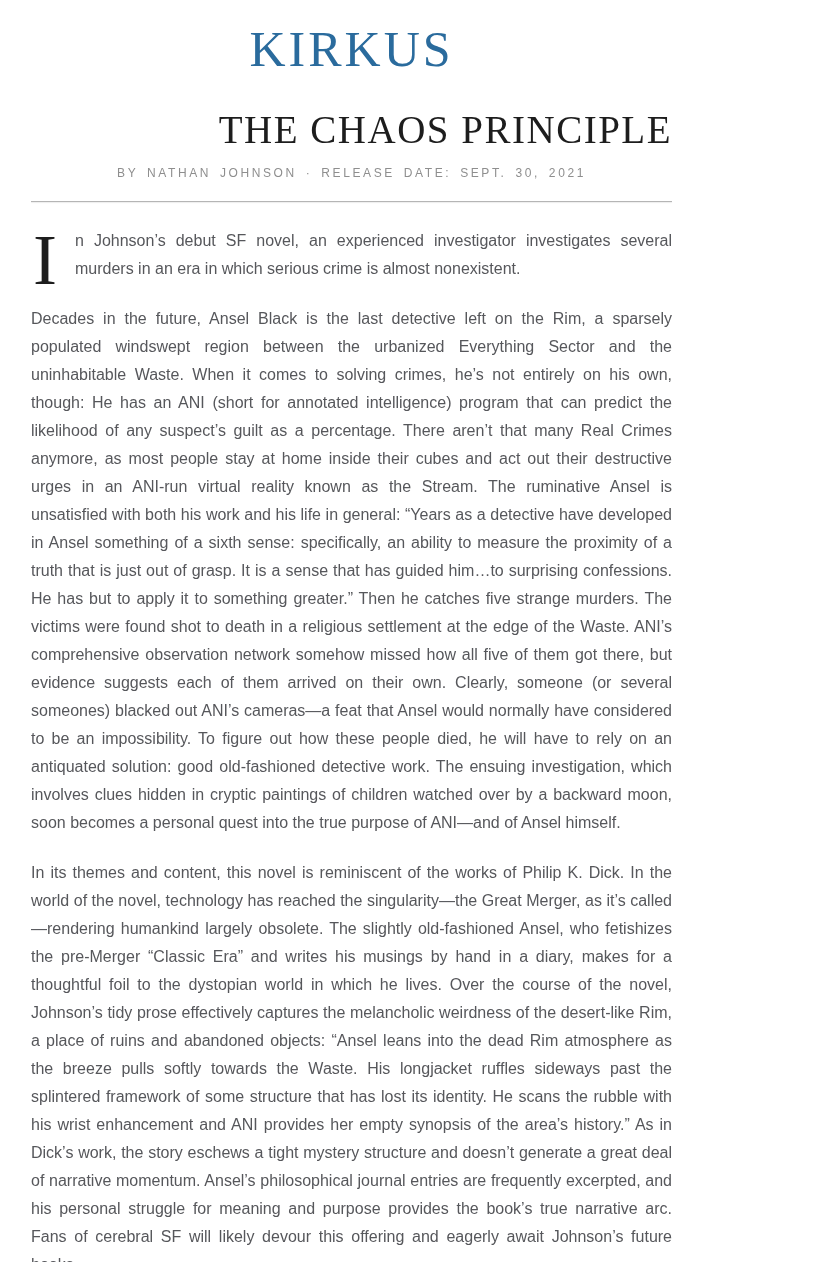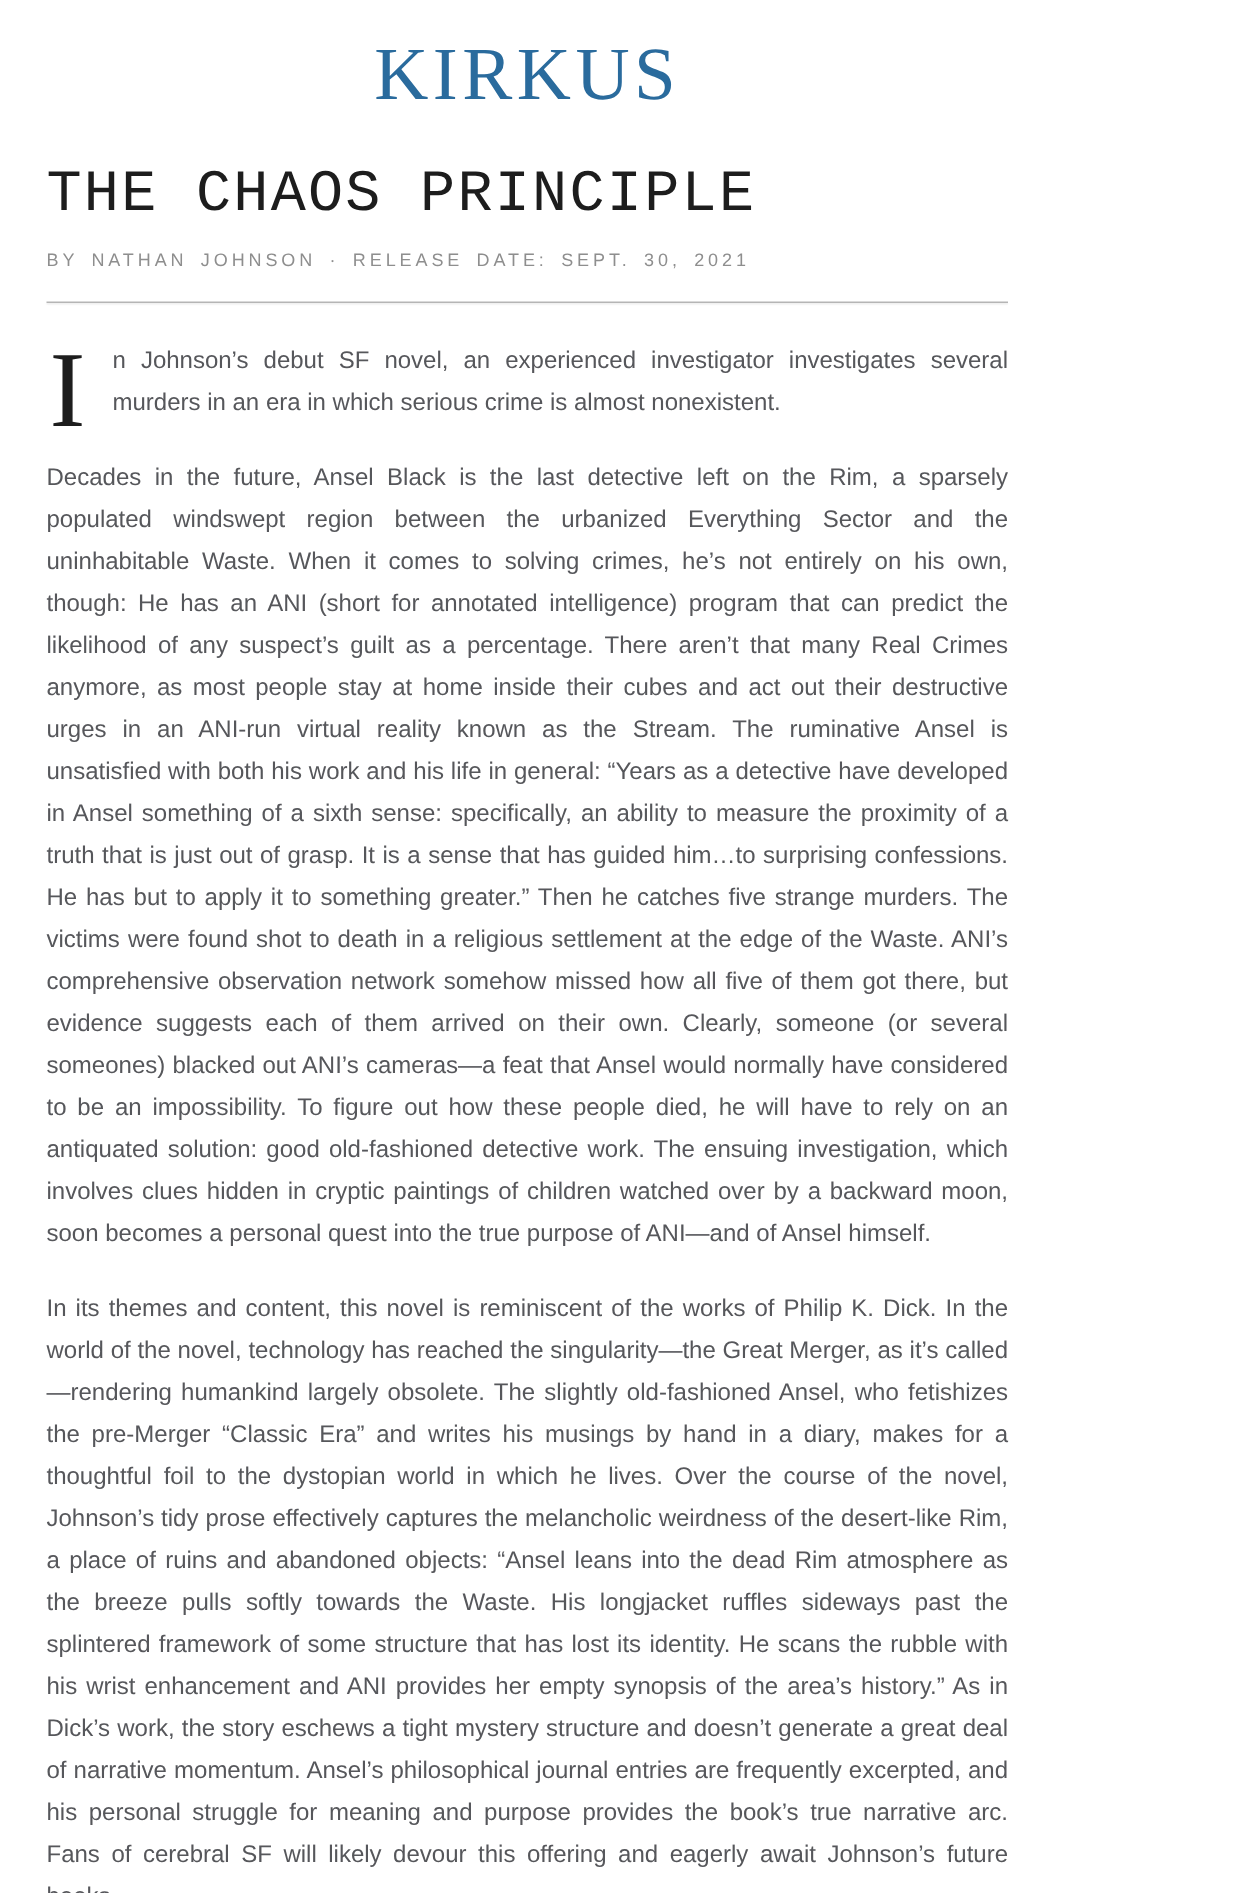--- a/index.html
+++ b/index.html
@@ -26,30 +26,31 @@
     font-family: "Liberation Serif", "DejaVu Serif", serif;
     font-size: 50px;
     line-height: 1;
     letter-spacing: 3px;
     color: var(--brand-blue, #2a6b9d);
     text-decoration: none;
     cursor: pointer;
   }
   .title {
     margin: 36px 0 0 0;
-    text-align: left;
-    font-family: Liberation Mono, monospace;
+    text-align: right;
+    font-family: Liberation Serif, serif;
     font-weight: 400;
     font-size: 39px;
     line-height: 1.05;
     letter-spacing: 1.5px;
     color: var(--title-color, #1d1d1d);
   }
   .byline {
     margin-top: 15px;
+    text-align: center;
     font-size: 12px;
     letter-spacing: 2.6px;
     word-spacing: 3px;
     color: var(--byline-color, #8e8e8e);
   }
   .rule {
     border: 0;
     height: 0;
     border-top: 1px solid var(--divider-color, #b5b5b5);
     box-shadow: 0 1px 1px rgba(0,0,0,0.08);

